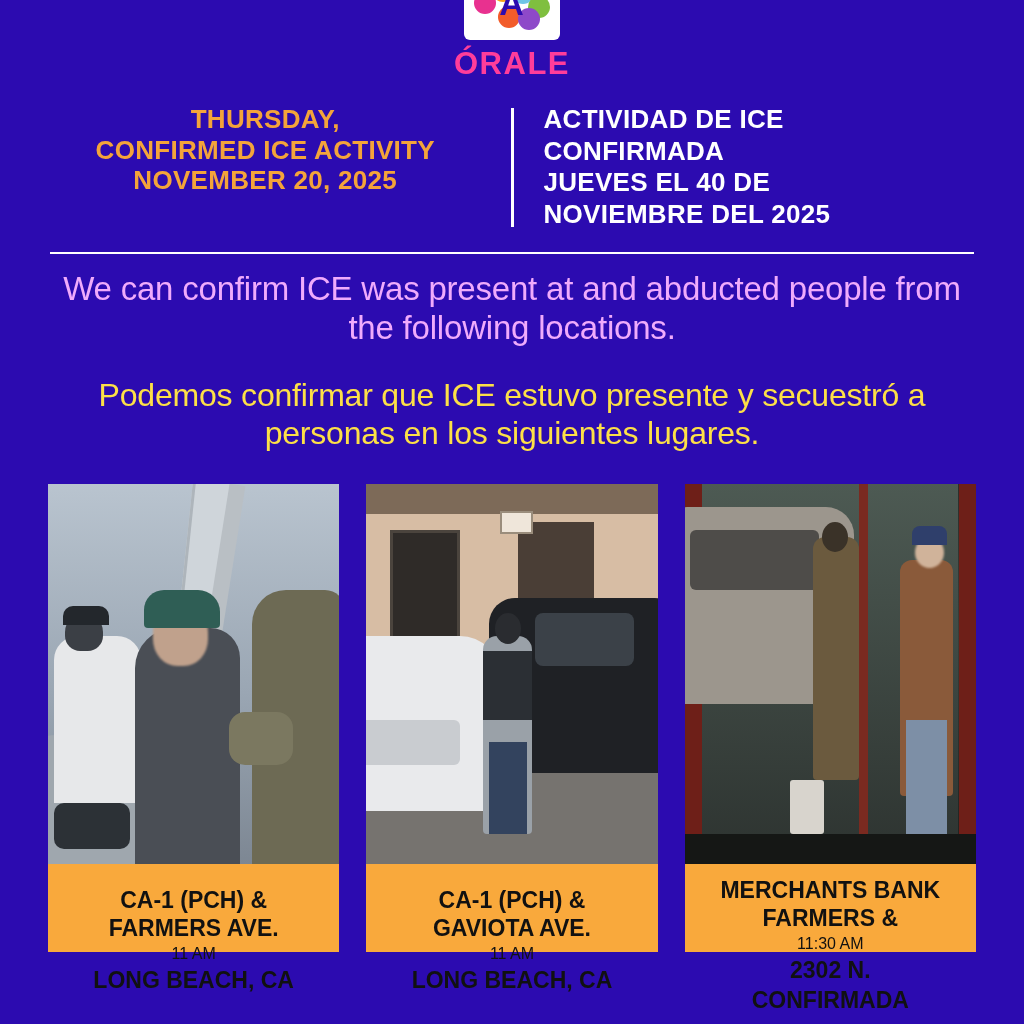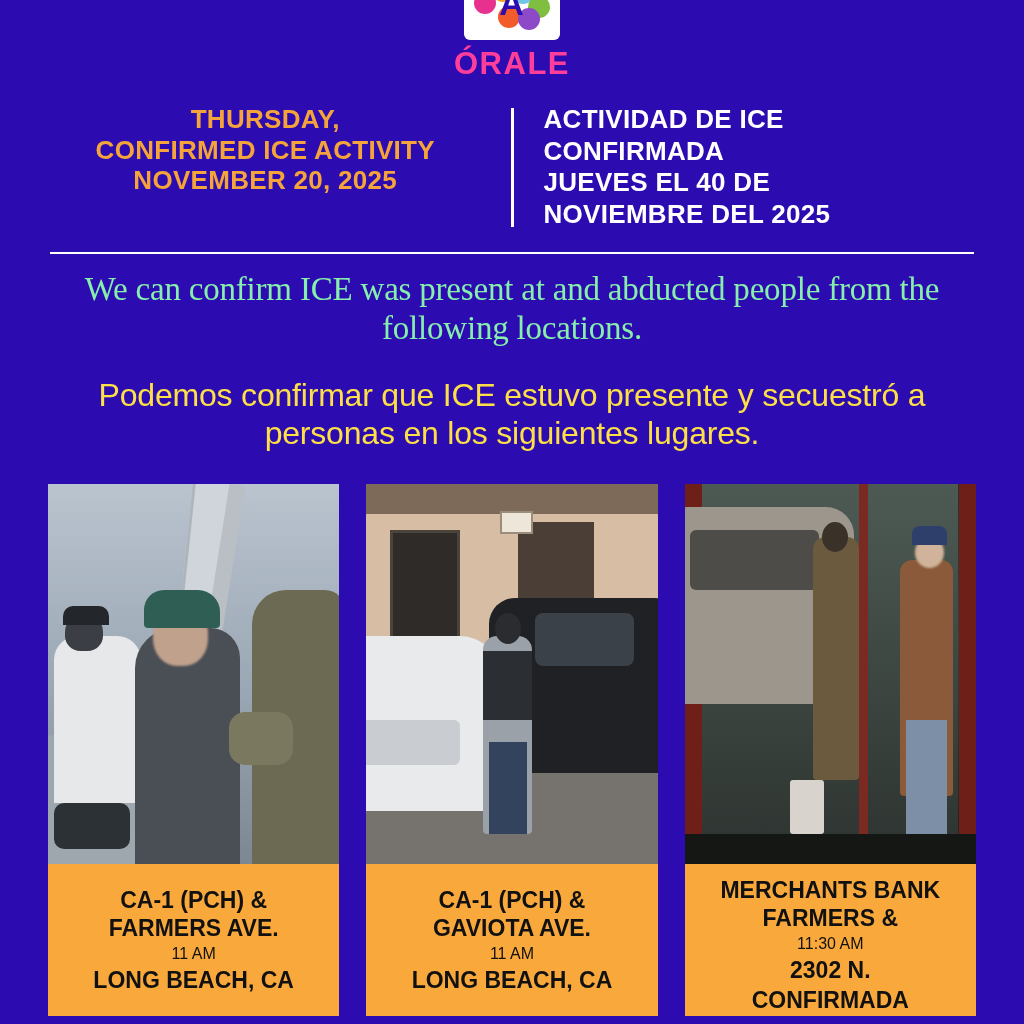--- a/index.html
+++ b/index.html
@@ -113,25 +113,24 @@
     background: #ffffff;
   }
 
   
   .statement-en {
     position: absolute;
     top: 270px;
     left: 60px;
     right: 60px;
     text-align: center;
-    color: #86efac;
+    color: #f0abfc;
     font-size: 33px;
     line-height: 1.18;
     letter-spacing: -0.2px;
-    font-family: Liberation Serif, serif;
   }
   .statement-es {
     position: absolute;
     top: 376px;
     left: 50px;
     right: 50px;
     text-align: center;
     color: #fde047;
     font-size: 32px;
     line-height: 1.2;
@@ -158,21 +157,21 @@
     overflow: hidden;
     background: #7a7f86;
   }
   .caption {
     background: #f9a93c;
     color: #111111;
     text-align: center;
     padding: 22px 6px 10px 6px;
     font-size: 23px;
     line-height: 1.22;
-    height: 152px;
+    height: 88px;
     box-sizing: border-box;
   }
   .caption .loc {
     font-weight: bold;
     font-size: 23px;
     display: block;
   }
   .caption .time {
     display: block;
     font-size: 16px;

